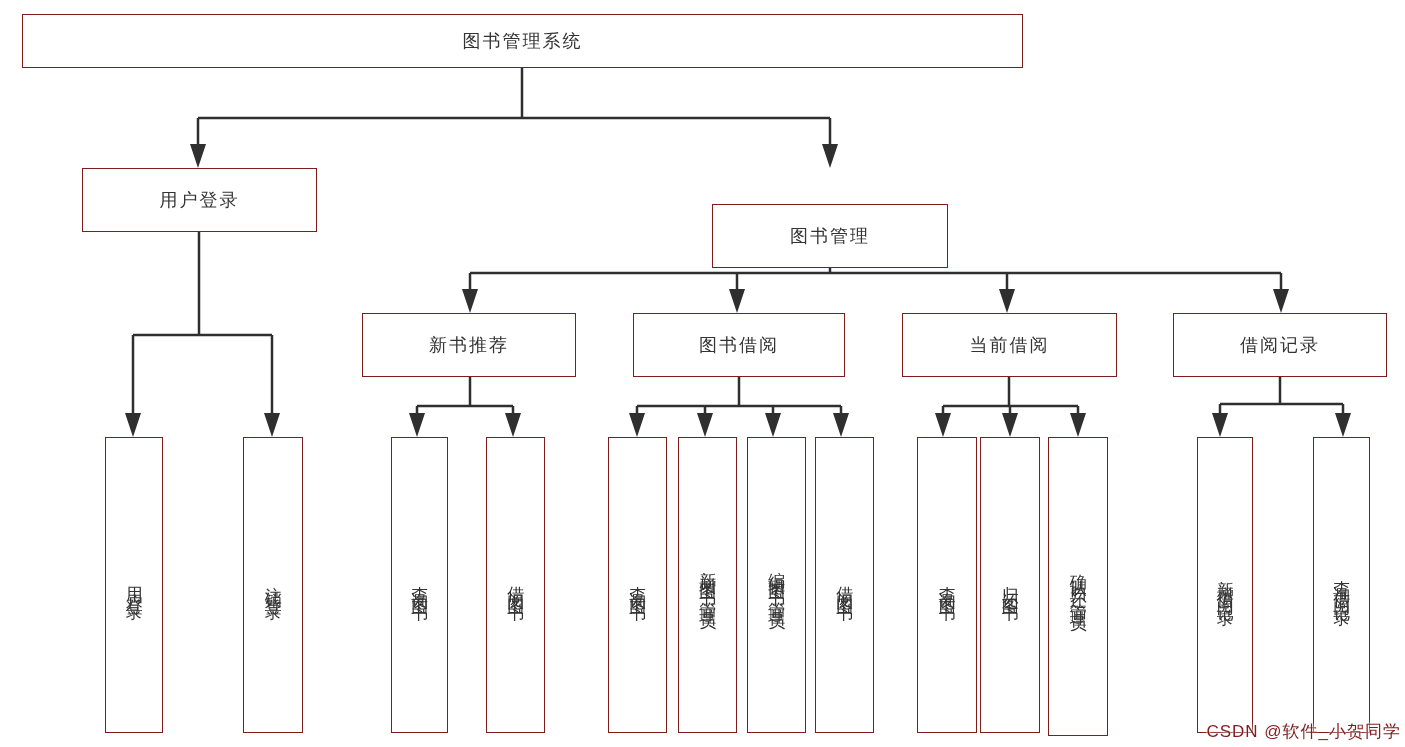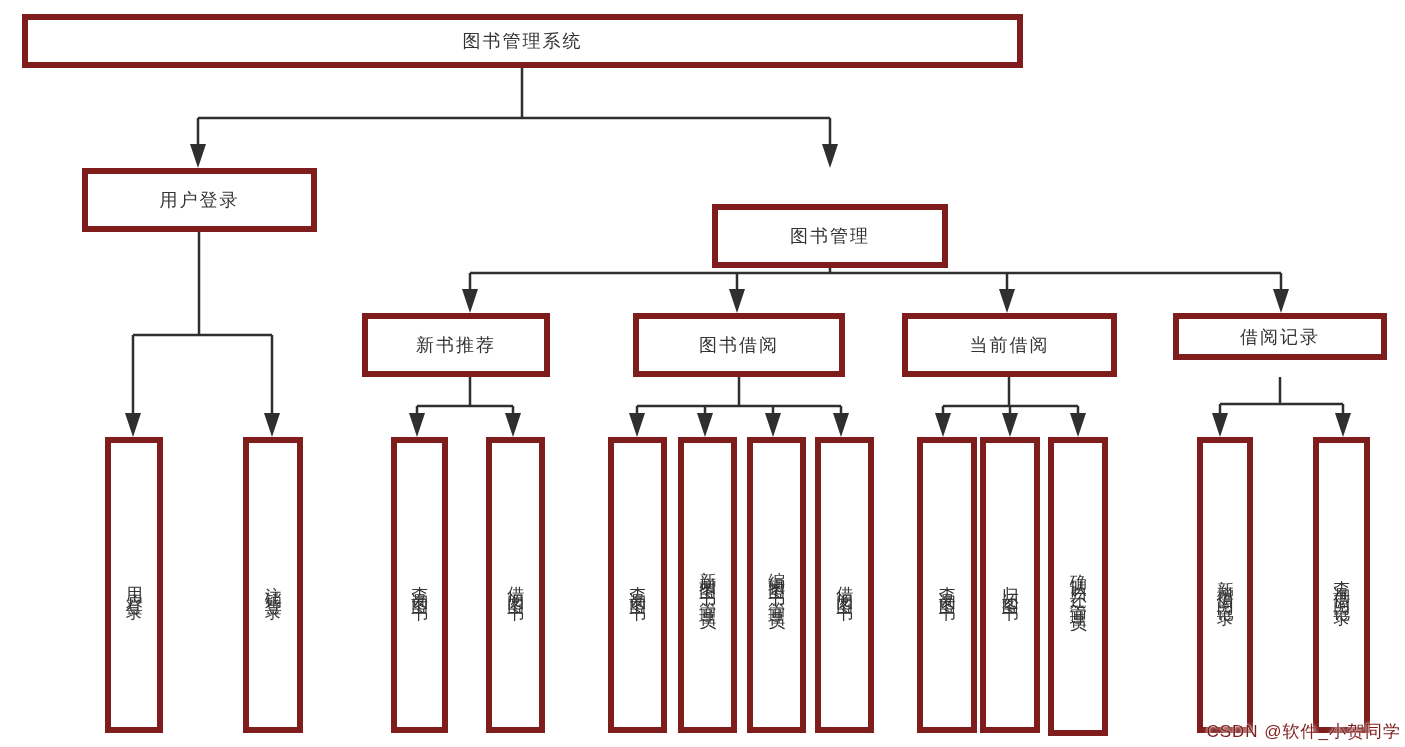--- a/index.html
+++ b/index.html
@@ -9,21 +9,21 @@
     height: 747px;
     background: #ffffff;
     font-family: "Liberation Sans", sans-serif;
     overflow: hidden;
   }
   #wires { position: absolute; left: 0; top: 0; width: 1405px; height: 747px; }
   .node {
     position: absolute;
     box-sizing: border-box;
     background: #ffffff;
-    border: 6px solid #7f1d1d;
+    border: 1px solid #7f1d1d;
     display: flex;
     align-items: center;
     justify-content: center;
     color: #333333;
   }
   .node.h .lbl {
     font-size: 18px;
     letter-spacing: 2px;
     white-space: nowrap;
   }
@@ -113,30 +113,30 @@
     </div>
     <div class="node h" style="left: 712px; top: 168px; width: 236px; height: 64px; margin-top: 36px;">
       <span class="lbl">图书管理</span>
     </div>
     <div class="node v" style="left: 105px; top: 437px; width: 58px; height: 296px;">
       <span class="lbl">用户登录</span>
     </div>
     <div class="node v" style="left: 243px; top: 437px; width: 60px; height: 296px;">
       <span class="lbl">注销登录</span>
     </div>
-    <div class="node h" style="left: 362px; top: 313px; width: 188px; height: 64px;">
+    <div class="node h" style="left: 362px; top: 313px; width: 214px; height: 64px;">
       <span class="lbl">新书推荐</span>
     </div>
     <div class="node h" style="left: 902px; top: 313px; width: 215px; height: 64px;">
       <span class="lbl">当前借阅</span>
     </div>
     <div class="node h" style="left: 633px; top: 313px; width: 212px; height: 64px;">
       <span class="lbl">图书借阅</span>
     </div>
-    <div class="node h" style="left: 1173px; top: 313px; width: 214px; height: 47px;">
+    <div class="node h" style="left: 1173px; top: 313px; width: 214px; height: 64px;">
       <span class="lbl">借阅记录</span>
     </div>
     <div class="node v" style="left: 391px; top: 437px; width: 57px; height: 296px;">
       <span class="lbl">查询图书</span>
     </div>
     <div class="node v" style="left: 486px; top: 437px; width: 59px; height: 296px;">
       <span class="lbl">借阅图书</span>
     </div>
     <div class="node v" style="left: 608px; top: 437px; width: 59px; height: 296px;">
       <span class="lbl">查询图书</span>

